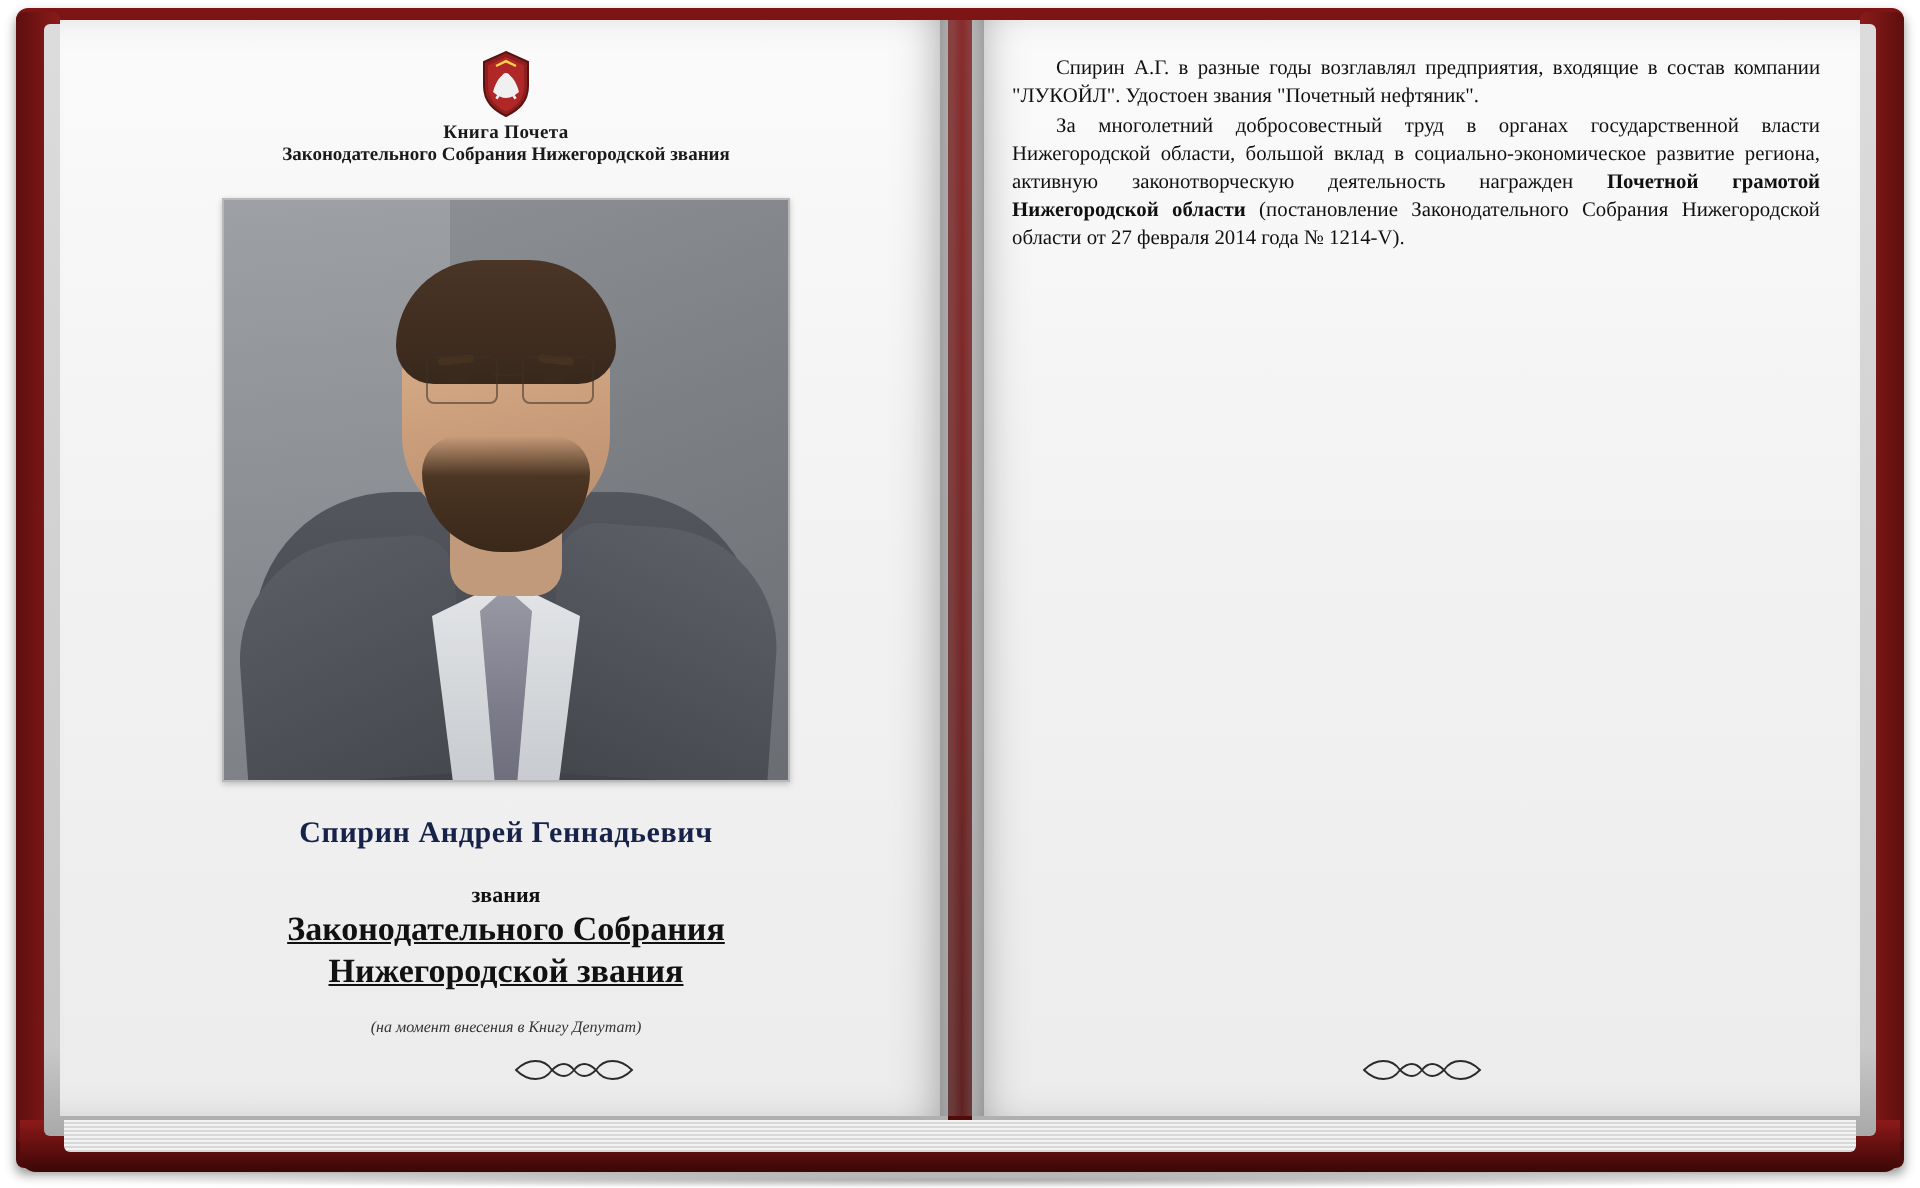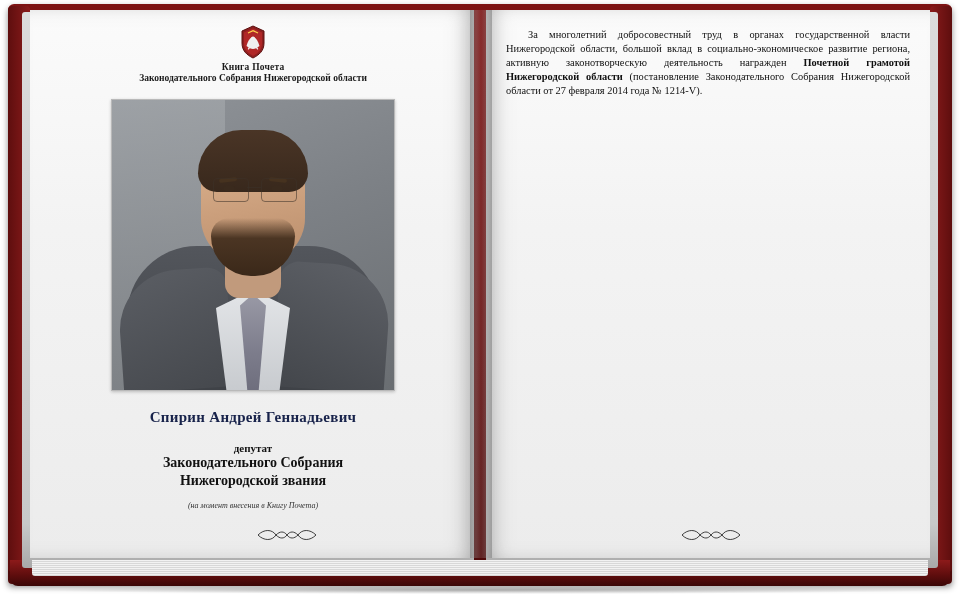--- a/index.html
+++ b/index.html
@@ -269,24 +269,25 @@
     letter-spacing: 0.3px;
     text-align: center;
   }
   .role-line1 {
     margin-top: 16px;
     font-size: 11px;
     font-weight: bold;
     color: #111;
   }
   .role-line2, .role-line3 {
-    font-size: 14px;
+    font-size: 17px;
     font-weight: bold;
     color: #111;
     line-height: 1.25;
+    text-decoration: underline;
   }
   .role-note {
     margin-top: 12px;
     font-size: 8px;
     font-style: italic;
     color: #333;
   }
 
   
   .right-content {
@@ -352,21 +353,21 @@
           <path d="M20 2 L31 7 L31 19 C31 27 26 31 20 34 C14 31 9 27 9 19 L9 7 Z" fill="#8d1f1f" stroke="#5c1111" stroke-width="1"></path>
           <path d="M20 4.5 L29 8.6 L29 19 C29 26 24.8 29.4 20 31.8 C15.2 29.4 11 26 11 19 L11 8.6 Z" fill="#b02727"></path>
           <path d="M13.5 22 C15 16 18 13 20 13 C22 13 25 16 26.5 22 C24 24 22 25 20 25 C18 25 16 24 13.5 22 Z" fill="#f0f0f0"></path>
           <path d="M20 12.5 C21.2 12.5 22.2 13.6 22.2 14.8 C22.2 16 21.2 16.9 20 16.9 C18.8 16.9 17.8 16 17.8 14.8 C17.8 13.6 18.8 12.5 20 12.5 Z" fill="#f0f0f0"></path>
           <path d="M17.5 21.8 L15.2 25.4 M22.5 21.8 L24.8 25.4" stroke="#f0f0f0" stroke-width="1.3"></path>
           <path d="M15 9 L20 6.6 L25 9" fill="none" stroke="#ffd24a" stroke-width="1.2"></path>
         </svg>
       </div>
 
       <div class="book-title">Книга Почета</div>
-      <div class="book-subtitle">Законодательного Собрания Нижегородской области</div>
+      <div class="book-subtitle">Законодательного Собрания Нижегородской звания</div>
 
       <div class="portrait">
         <div class="ph-bg"></div>
         <div class="ph-bg2"></div>
         <div class="ph-body"></div>
         <div class="ph-shoulderL"></div>
         <div class="ph-shoulderR"></div>
         <div class="ph-shirt"></div>
         <div class="ph-tie"></div>
         <div class="ph-neck"></div>
@@ -376,27 +377,28 @@
         <div class="ph-browL"></div>
         <div class="ph-browR"></div>
         <div class="ph-eyeL"></div>
         <div class="ph-eyeR"></div>
         <div class="ph-glassL"></div>
         <div class="ph-glassR"></div>
         <div class="ph-glassBridge"></div>
       </div>
 
       <div class="person-name">Спирин Андрей Геннадьевич</div>
-      <div class="role-line1">депутат</div>
+      <div class="role-line1">звания</div>
       <div class="role-line2">Законодательного Собрания</div>
       <div class="role-line3">Нижегородской звания</div>
-      <div class="role-note">(на момент внесения в Книгу Почета)</div>
+      <div class="role-note">(на момент внесения в Книгу Депутат)</div>
     </div>
 
     <div class="right-content">
+      <p class="para">Спирин А.Г. в разные годы возглавлял предприятия, входящие в состав компании "ЛУКОЙЛ". Удостоен звания "Почетный нефтяник".</p>
       <p class="para">За многолетний добросовестный труд в органах государственной власти Нижегородской области, большой вклад в социально-экономическое развитие региона, активную законотворческую деятельность награжден <b>Почетной грамотой Нижегородской области</b> (постановление Законодательного Собрания Нижегородской области от 27 февраля 2014 года № 1214-V).</p>
     </div>
 
     <div class="ornament orn-left">
       <svg viewBox="0 0 70 16" width="70" height="16">
         <path d="M6 8 C12 2, 20 2, 24 8 C20 14, 12 14, 6 8 Z" fill="none" stroke="#2b2b2b" stroke-width="0.9"></path>
         <path d="M24 8 C28 4, 32 4, 35 8 C32 12, 28 12, 24 8 Z" fill="none" stroke="#2b2b2b" stroke-width="0.9"></path>
         <path d="M35 8 C38 4, 42 4, 46 8 C42 12, 38 12, 35 8 Z" fill="none" stroke="#2b2b2b" stroke-width="0.9"></path>
         <path d="M46 8 C50 2, 58 2, 64 8 C58 14, 50 14, 46 8 Z" fill="none" stroke="#2b2b2b" stroke-width="0.9"></path>
       </svg>

